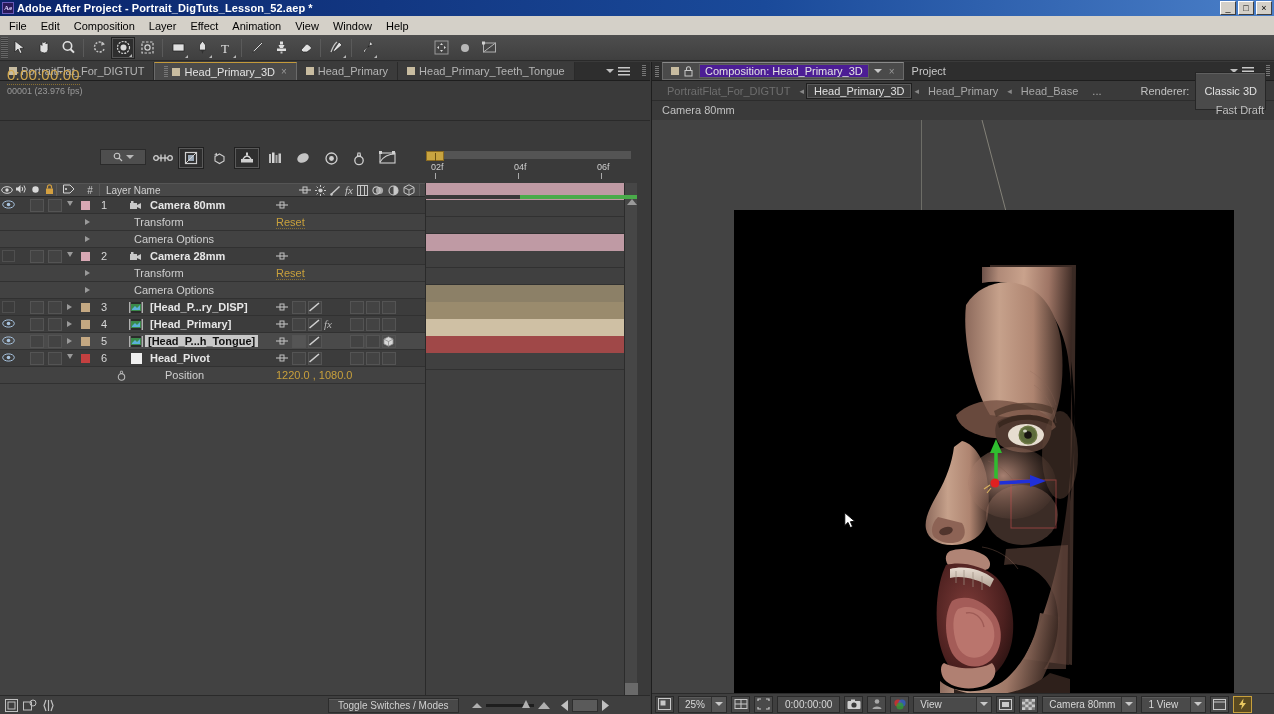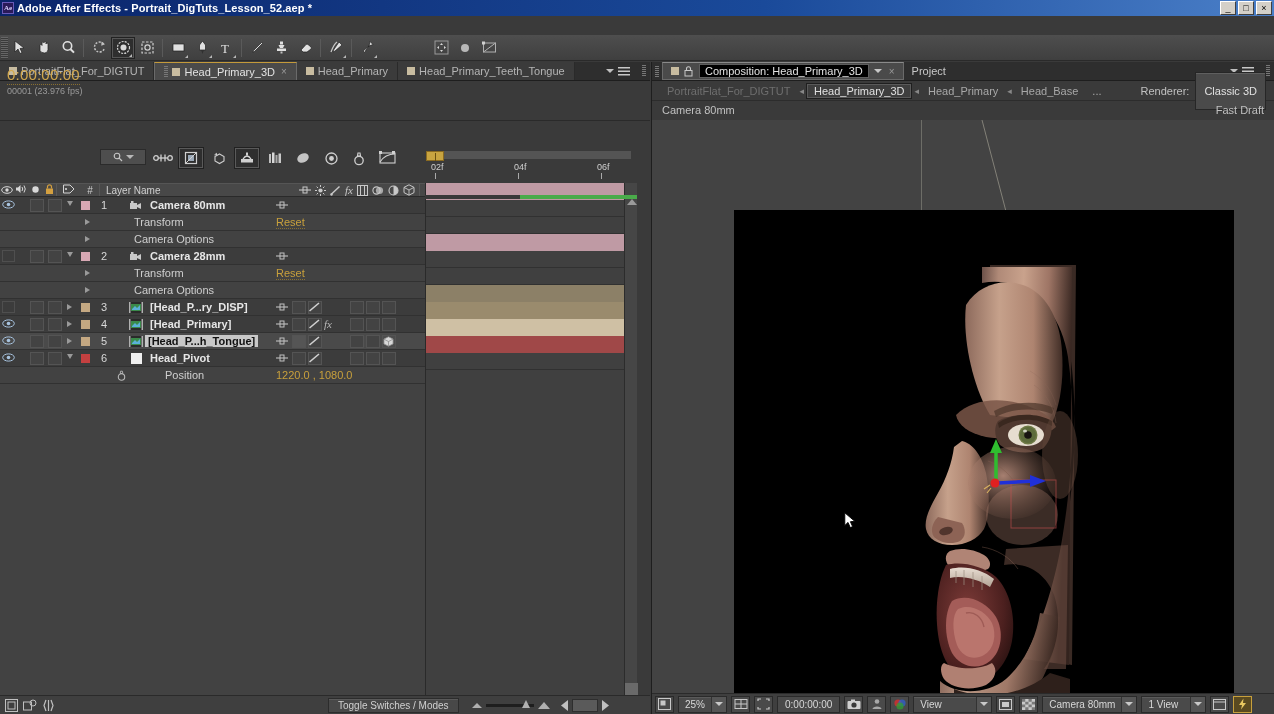--- a/index.html
+++ b/index.html
@@ -238,28 +238,39 @@
   
   .head-wrap { position:absolute; left:160px; top:55px; width:205px; height:430px; }
 </style>
 </head>
 <body>
 
 <div id="app">
 
   <div class="titlebar">
     <div class="title-ae-icon">Ae</div>
-    <div class="title-text">Adobe After Effects - Portrait_DigTuts_Lesson_52.aep *</div>
+    <div class="title-text">Adobe After Project - Portrait_DigTuts_Lesson_52.aep *</div>
     <div class="win-btns">
       <div class="win-btn">_</div>
       <div class="win-btn">□</div>
       <div class="win-btn">×</div>
     </div>
   </div>
 
+  <div class="menubar">
+    <div class="menu-item">File</div>
+    <div class="menu-item">Edit</div>
+    <div class="menu-item">Composition</div>
+    <div class="menu-item">Layer</div>
+    <div class="menu-item">Effect</div>
+    <div class="menu-item">Animation</div>
+    <div class="menu-item">View</div>
+    <div class="menu-item">Window</div>
+    <div class="menu-item">Help</div>
+  </div>
 
   <div class="toolbar">
     <div class="tb-grip"></div>
 
     <div class="tool">
       <svg width="12" height="15" viewBox="0 0 12 15">
           <path d="M1,1 L1,12 L4,9 L6,13.5 L8,12.5 L6,8.5 L10,8 Z" fill="#e0e0e0" stroke="#202020" stroke-width="0.7"></path>
         </svg>
     </div>
     <div class="tool">
@@ -1039,21 +1050,21 @@
   <div class="comp-panel">
 
     <div class="comp-tabbar">
       <div class="tab-grip" style="margin:4px 3px"></div>
       <div class="comp-tab active">
         <span class="tab-sq"></span>
         <svg width="10" height="11" viewBox="0 0 10 11" class="lock-ico">
             <rect x="1" y="4.5" width="7" height="5.5" fill="none" stroke="#c8c8c8" stroke-width="1"></rect>
             <path d="M2.5,4.5 L2.5,2.8 A2,2 0 0 1 6.5,2.8 L6.5,4.5" fill="none" stroke="#c8c8c8" stroke-width="1.1"></path>
           </svg>
-        <span style="padding:1px 6px; background:#000000; box-shadow: inset 0 0 0 1px #5e5e5e;">Composition: Head_Primary_3D</span>
+        <span style="padding:1px 6px; background:#4c1d95; box-shadow: inset 0 0 0 1px #5e5e5e;">Composition: Head_Primary_3D</span>
         <span class="dd-arrow" style="border-top-color:#c8c8c8"></span>
         <span class="tab-x">×</span>
       </div>
       <div class="comp-tab">
         <span>Project</span>
       </div>
       <div class="tl-menu-btn">
         <span class="dd-arrow" style="border-top-color:#c0c0c0"></span>
         <svg width="12" height="9" viewBox="0 0 12 9">
             <rect y="0" width="12" height="1.5" fill="#c8c8c8"></rect>

